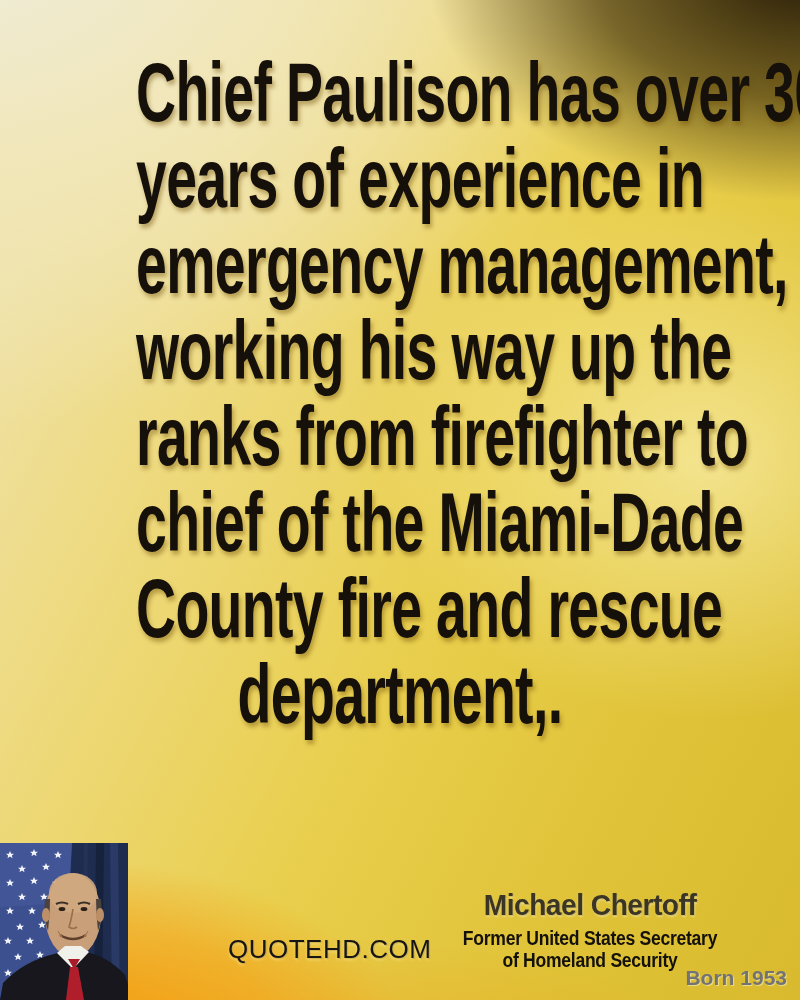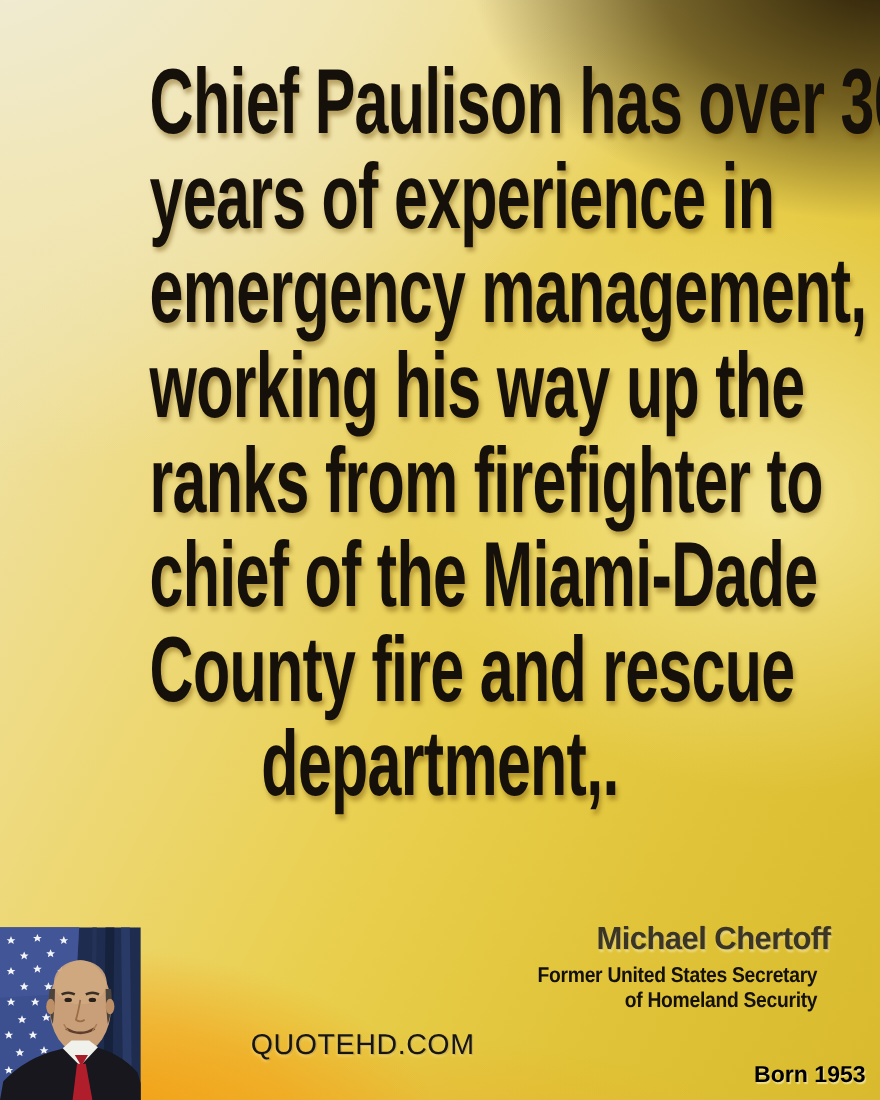--- a/index.html
+++ b/index.html
@@ -54,22 +54,22 @@
     letter-spacing: 0.5px;
     white-space: nowrap;
     text-shadow: 0 2px 3px rgba(255,240,170,0.55), 1px 1px 1px rgba(80,55,0,0.30);
   }
   .logo .logo-bold { font-weight: normal; }
   .logo .logo-rest { font-weight: normal; margin-top: 44px; }
 
   
   .attribution {
     position: absolute;
-    left: 420px; top: 838px; width: 340px;
-    text-align: right;
+    left: 420px; top: 889px; width: 340px;
+    text-align: center;
   }
   .attribution .name {
     font-size: 29px;
     font-weight: bold;
     color: #3b3526;
     letter-spacing: -0.5px;
     transform: scaleX(0.97);
     transform-origin: center;
     white-space: nowrap;
     text-shadow: 1px 2px 2px rgba(255,248,210,0.45), 1px 1px 0 rgba(40,32,10,0.25);
@@ -84,21 +84,21 @@
     transform: scaleX(0.90);
     transform-origin: center;
     white-space: nowrap;
   }
 
   .born {
     position: absolute;
     right: 13px; top: 966px;
     font-size: 21px;
     font-weight: bold;
-    color: #000000;
+    color: #737373;
     letter-spacing: 0px;
     white-space: nowrap;
     text-shadow: 1px 1px 1px rgba(255,255,235,0.5);
   }
 </style>
 </head>
 <body>
 
 <div class="bg"></div>
 

